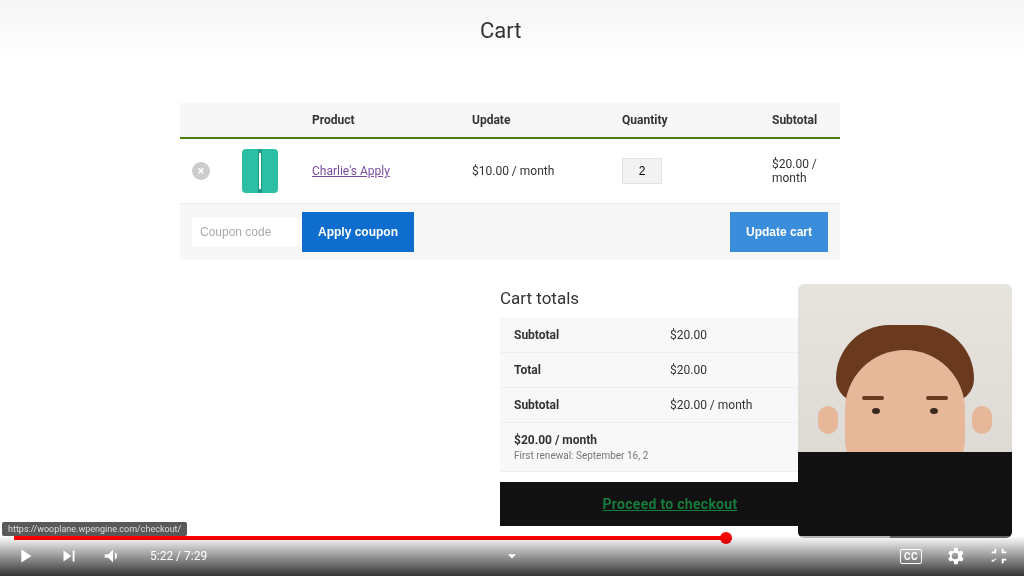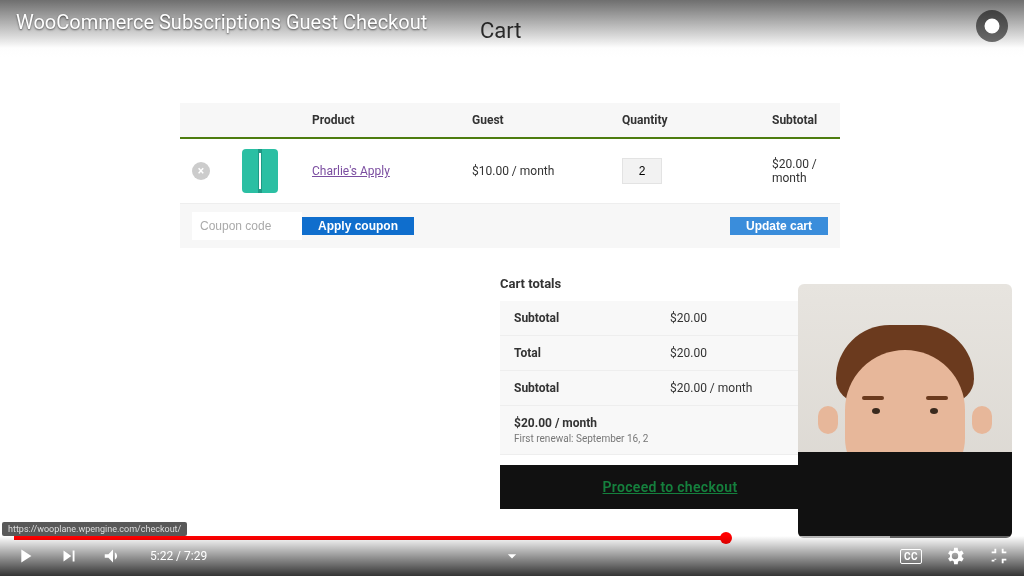--- a/index.html
+++ b/index.html
@@ -22,26 +22,26 @@
   .trow { display: grid; grid-template-columns: 50px 70px 160px 150px 150px 1fr; align-items: center; padding: 10px 12px; font-size: 12px; color: #333; border-bottom: 1px solid #eee; background:#fff; }
   .remove-x { width: 18px; height: 18px; border-radius: 9px; background: #ccc; color: #fff; display:flex; align-items:center; justify-content:center; font-size:12px; font-weight:700; cursor:pointer; }
   .thumb { width: 36px; height: 44px; background: linear-gradient(90deg, #2bbfa3 0 45%, #1f9a86 45% 55%, #2bbfa3 55% 100%); border-radius: 4px; position:relative; }
   .thumb::after{content:"";position:absolute;left:48%;top:10%;width:4%;height:80%;background:#fff;}
   .pname { color: #7b4da0; text-decoration: underline; font-size: 12px; }
   .qty { width: 40px; height: 26px; background: #f2f2f2; border: 1px solid #e3e3e3; text-align: center; font-size: 12px; }
 
   .coupon-row { display: flex; align-items: center; gap: 0; background: #f7f7f7; padding: 8px 12px; }
   .coupon-input { width: 110px; height: 28px; border: none; background: #fff; padding: 0 8px; font-size: 12px; color: #000000; }
   .coupon-input::placeholder { color: #aaa; }
-  .btn { border: none; height: 18px; padding: 0 16px; font-size: 12px; font-weight: 600; cursor: pointer; }
+  .btn { border: none; height: 40px; padding: 0 16px; font-size: 12px; font-weight: 600; cursor: pointer; }
   .btn-blue { background: #0f6ecd; color: #fff; }
   .btn-update { margin-left: auto; background: #3a8ddb; color:#fff; }
 
   .totals { width: 340px; margin-left: 320px; margin-top: 28px; }
-  .totals h3 { font-size: 13px; font-weight: 700; color: #333; margin-bottom: 10px; }
+  .totals h3 { font-size: 17px; font-weight: 400; color: #333; margin-bottom: 10px; }
   .tot-row { display: grid; grid-template-columns: 1fr 1fr; padding: 10px 14px; font-size: 12px; background: #f8f8f8; border-bottom: 1px solid #eee; }
   .tot-row .lab { font-weight: 700; color: #333; }
   .tot-row .val { color: #333; }
   .tot-row .sub { font-size: 10px; color: #777; margin-top: 3px; }
   .tot-row.section { font-weight:700; }
   .checkout-btn { display:block; width: 340px; margin-left:320px; margin-top: 10px; background: #111; color: #15803d; text-align: center; padding: 14px 0; font-size: 14px; font-weight: 600; letter-spacing: .3px; }
 
   
   .presenter { position: absolute; right: 12px; bottom: 38px; width: 214px; height: 254px; border-radius: 6px; overflow: hidden; z-index: 4; }
   .presenter .bg { position:absolute; inset:0; background: linear-gradient(180deg,#e7e4df 0%, #d9d5cf 100%); }
@@ -81,21 +81,21 @@
 
   <div class="content">
     <div class="page">
       <div class="cart-heading">Cart</div>
 
       <div class="cart-table">
         <div class="thead">
           <div></div>
             <div></div>
           <div>Product</div>
-          <div>Guest</div>
+          <div>Update</div>
           <div>Quantity</div>
           <div>Subtotal</div>
         </div>
         <div class="trow">
           <div>
               <div class="remove-x">×</div>
             </div>
           <div>
               <div class="thumb"></div>
             </div>
@@ -147,28 +147,20 @@
       <div class="ear-r"></div>
     <div class="brow l"></div>
       <div class="brow r"></div>
     <div class="eye l"></div>
       <div class="eye r"></div>
     <div class="mouth"></div>
     <div class="neck"></div>
     <div class="shirt"></div>
   </div>
 
-  <div class="title-bar">
-    <div class="title-text">WooCommerce Subscriptions Guest Checkout</div>
-    <div class="watch-later">
-      <svg viewBox="0 0 24 24">
-          <path d="M12 2a10 10 0 100 20 10 10 0 000-20zm1 11h5v-2h-4V6h-2v7h1z"></path>
-        </svg>
-    </div>
-  </div>
 
   <div class="progress">
     <div class="buf"></div>
     <div class="played" id="played" style="width: 71.5%;"></div>
     <div class="knob" id="knob" style="left: 71.5%;"></div>
   </div>
 
   <div class="controls">
     <div class="ctrl-icon">
         <svg viewBox="0 0 24 24">

